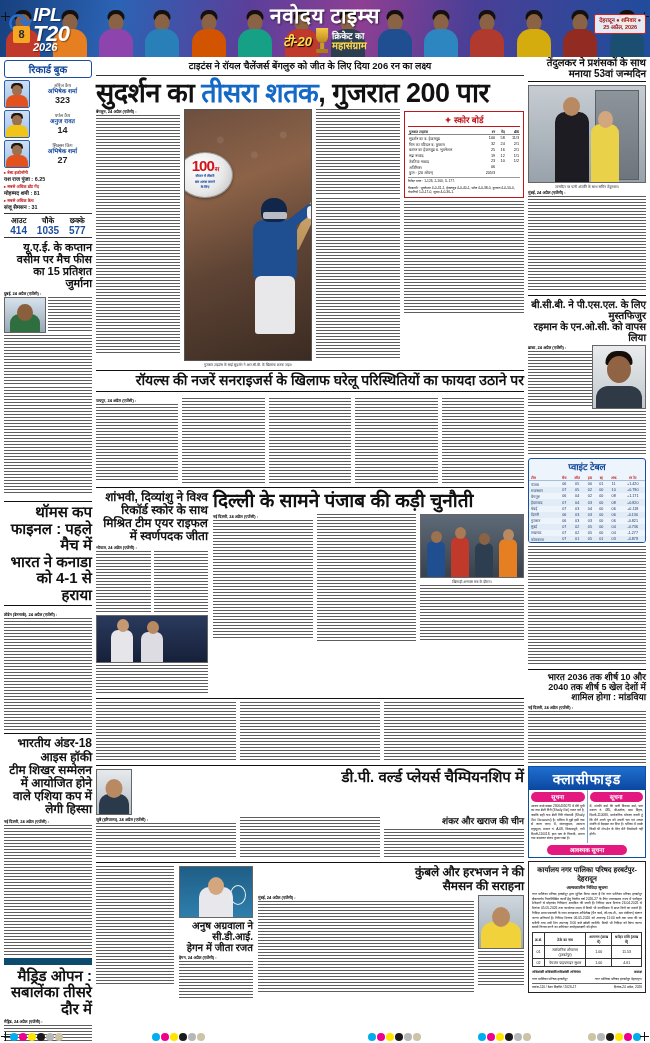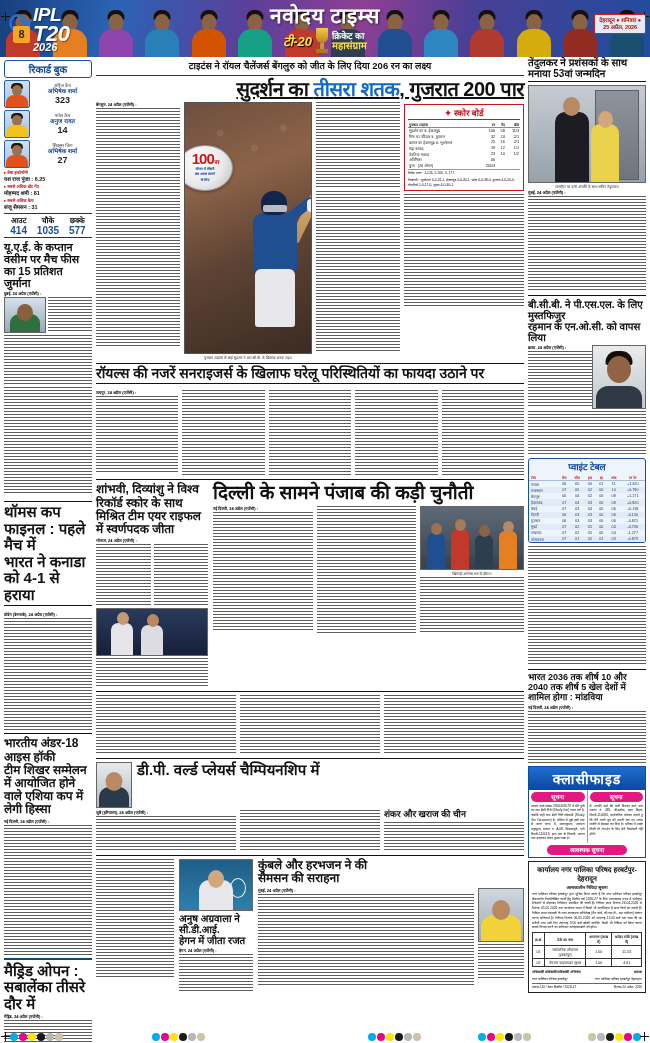--- a/index.html
+++ b/index.html
@@ -28,23 +28,23 @@
   .mh-sub .t20{color:#ffe14d;font-weight:bold;font-size:13px;font-style:italic;text-shadow:1px 1px 1px #000;}
   .trophy{width:14px;height:26px;position:relative;display:inline-block;}
   .trophy .cup{position:absolute;top:0;left:1px;width:12px;height:15px;border-radius:0 0 7px 7px;background:linear-gradient(#f6c944,#b8861b);}
   .trophy .stem{position:absolute;top:15px;left:5px;width:4px;height:6px;background:#c89b2a;}
   .trophy .base{position:absolute;top:21px;left:1px;width:12px;height:4px;background:#a87c18;border-radius:1px;}
   .mh-sub .ck{font-size:9px;color:#fff;font-weight:bold;line-height:1;text-align:left;}
   .mh-sub .ck b{color:#ffd84d;display:block;font-size:10px;}
   .mh-date{position:absolute;right:4px;top:14px;z-index:6;background:rgba(255,255,255,.88);border:1px solid #c22;border-radius:2px;padding:2px 4px;text-align:center;line-height:1.25;}
   .mh-date div{font-size:5.5px;color:#a01414;font-weight:bold;white-space:nowrap;}
   .kicker{font-size:9.5px;font-weight:bold;text-align:center;border-bottom:1px solid #333;padding:2px 0 3px;}
-  .mainhead{font-size:20px;font-weight:bold;text-align:right;letter-spacing:-.5px;line-height:1.05;margin:3px 0 2px;text-decoration:underline;}
+  .mainhead{font-size:27px;font-weight:bold;text-align:left;letter-spacing:-.5px;line-height:1.05;margin:3px 0 2px;}
   .mainhead .blue{color:#1469c7;}
-  .secthead{font-size:15px;font-weight:bold;text-align:left;line-height:1.1;}
+  .secthead{font-size:15px;font-weight:bold;text-align:right;line-height:1.1;}
   .secthead.sm{font-size:12px;}
   .lines{background:repeating-linear-gradient(to bottom,#4a4a4a 0px,#4a4a4a .8px,transparent .8px,transparent 3.2px);}
   .lines.light{background:repeating-linear-gradient(to bottom,#5d5d5d 0px,#5d5d5d .7px,transparent .7px,transparent 3px);}
   .dateline{font-size:4px;font-weight:bold;margin-bottom:1px;color:#000;}
 
   
   .content{display:flex;width:650px;box-sizing:border-box;padding:0 4px;}
   .colL{width:88px;flex:0 0 88px;}
   .colM{flex:1;padding:0 4px;}
   .colR{width:118px;flex:0 0 118px;}
@@ -353,21 +353,21 @@
       </div>
       <div class="dateline">ठोडेन (डेनमार्क), 24 अप्रैल (एजेंसी) :</div>
       <div class="lines light" style="height:112px"></div>
 
       <div class="secthead sm" style="margin-top:3px;border-top:1px solid #111;padding-top:3px">भारतीय अंडर-18 आइस हॉकी</div>
       <div class="secthead sm">टीम शिखर सम्मेलन में आयोजित होने</div>
       <div class="secthead sm">वाले एशिया कप में लेगी हिस्सा</div>
       <div class="dateline" style="margin-top:2px">नई दिल्ली, 24 अप्रैल (एजेंसी) :</div>
       <div class="lines light" style="height:130px"></div>
 
-      <div class="secthead" style="margin-top:3px;border-top:2px solid #0c4a6e;padding-top:3px">मैड्रिड ओपन : सबालेंका तीसरे दौर में</div>
+      <div class="secthead" style="margin-top:3px;border-top:7px solid #0c4a6e;padding-top:3px">मैड्रिड ओपन : सबालेंका तीसरे दौर में</div>
       <div class="dateline" style="margin-top:2px">मैड्रिड, 24 अप्रैल (एजेंसी) :</div>
       <div class="lines light" style="height:92px"></div>
     </div>
 
     <div class="colM">
 
       <div class="kicker">टाइटंस ने रॉयल चैलेंजर्स बेंगलुरु को जीत के लिए दिया 206 रन का लक्ष्य</div>
       <div class="mainhead">
         <span>सुदर्शन का </span><span class="blue">तीसरा शतक</span><span>, गुजरात 200 पार</span>
       </div>

